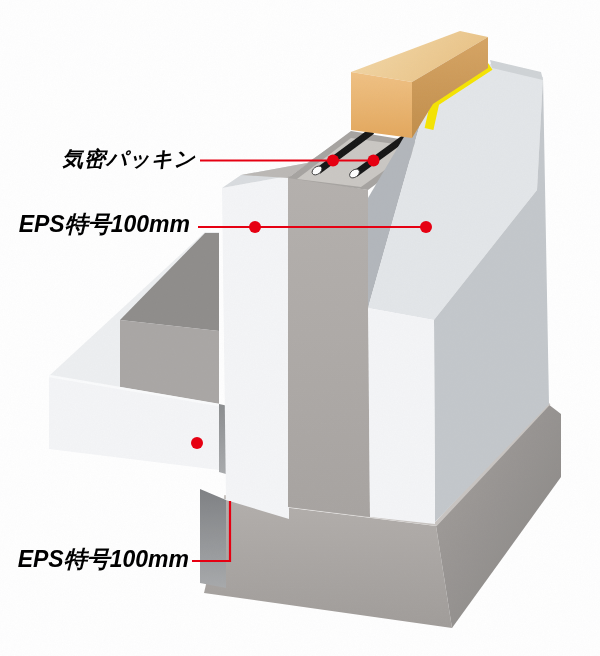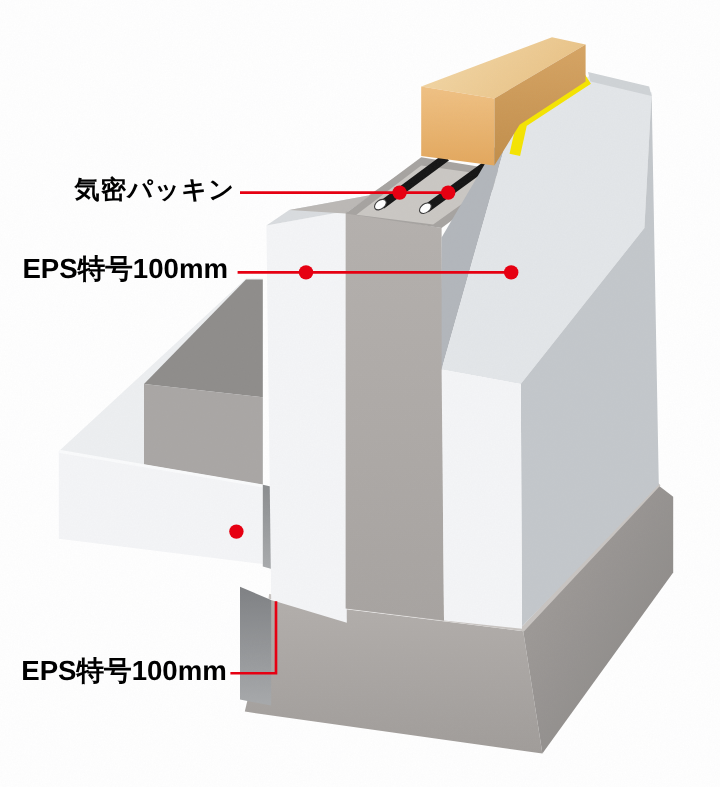--- a/index.html
+++ b/index.html
@@ -1,20 +1,20 @@
 <!DOCTYPE html>
 <html style="--color-background: #FFFFFF; --color-red: #E60012; --color-yellow: #F5E400; --color-wood-top: #F0D09C; --color-wood-front: #E9B26A; --color-wood-side: #CE9A55; --color-concrete-front: #AEAAA7; --color-concrete-top: #A6A3A0; --color-concrete-top-inset: #CAC7C3; --color-eps-white: #F4F5F7; --color-eps-bevel: #E3E6E9; --color-eps-outer-face: #C3C7CB; --color-packing-black: #141414;"><head>
 <meta charset="utf-8">
 <style>
   html,body{margin:0;padding:0;background:#fff;}
   #stage{position:relative;width:600px;height:656px;background:var(--color-background,#fff);overflow:hidden;
          font-family:"Liberation Sans","DejaVu Sans",sans-serif;}
   #stage svg{position:absolute;left:0;top:0;}
   .label{position:absolute;font-weight:bold;color:#000;white-space:nowrap;line-height:1.1;
-         font-family:"Liberation Sans","DejaVu Sans",sans-serif;}
+         font-family:"Liberation Sans","DejaVu Sans",sans-serif;font-style:italic;}
   .label-packing{top:147px;right:404px;font-size:21px;letter-spacing:1px;}
   .label-eps-upper{top:212px;right:410px;font-size:23px;}
   .label-eps-lower{top:547px;right:411px;font-size:23px;}
 </style>
 </head>
 <body>
 
 <div id="stage">
   <svg width="600" height="656" viewBox="0 0 600 656">
     <defs>

